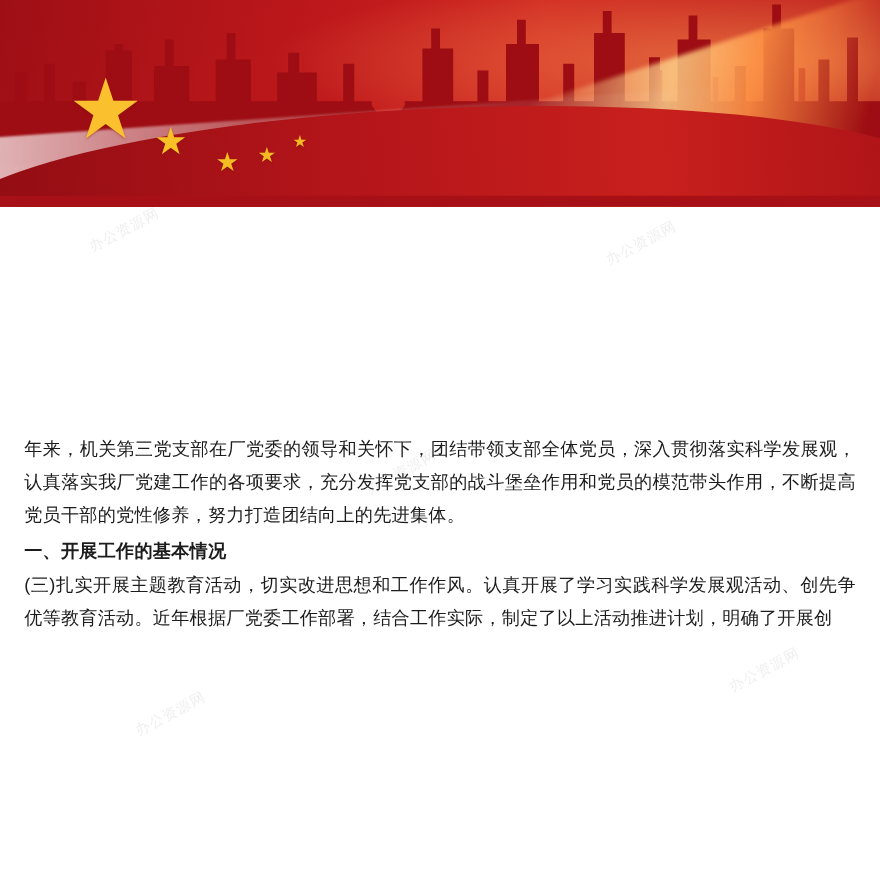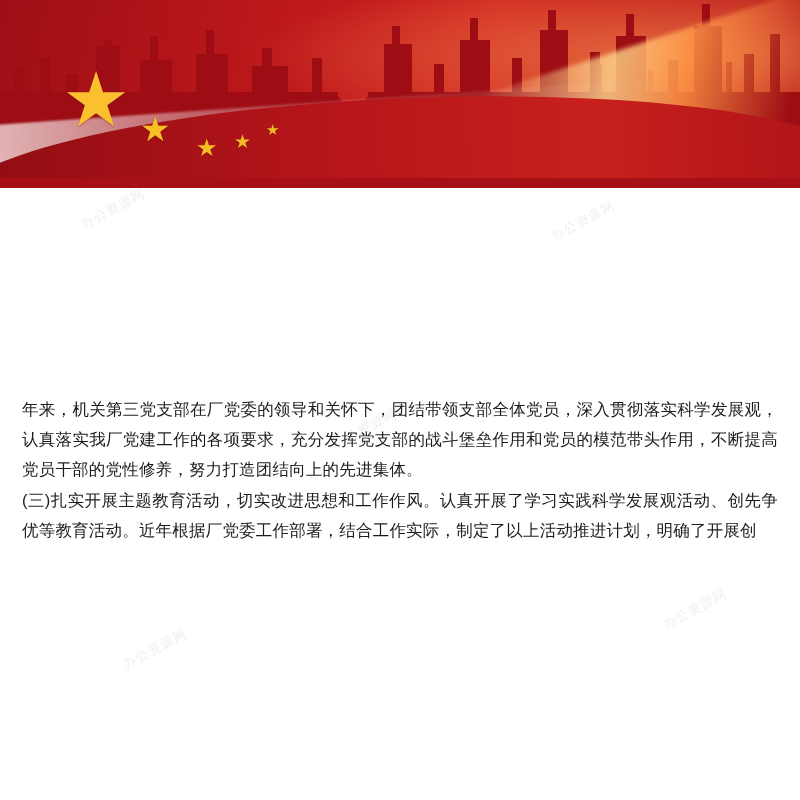--- a/index.html
+++ b/index.html
@@ -181,14 +181,15 @@
 
 <div class="watermark wm-a">办公资源网</div>
 <div class="watermark wm-b">办公资源网</div>
 <div class="watermark wm-c">办公资源网</div>
 <div class="watermark wm-d">办公资源网</div>
 <div class="watermark wm-e">办公资源网</div>
 
 <div class="doc">
   <div class="spacer"></div>
   <p>年来，机关第三党支部在厂党委的领导和关怀下，团结带领支部全体党员，深入贯彻落实科学发展观，认真落实我厂党建工作的各项要求，充分发挥党支部的战斗堡垒作用和党员的模范带头作用，不断提高党员干部的党性修养，努力打造团结向上的先进集体。</p>
+  <p class="heading">一、开展工作的基本情况</p>
   <p>(三)扎实开展主题教育活动，切实改进思想和工作作风。认真开展了学习实践科学发展观活动、创先争优等教育活动。近年根据厂党委工作部署，结合工作实际，制定了以上活动推进计划，明确了开展创</p>
 </div>
 
 </body></html>

